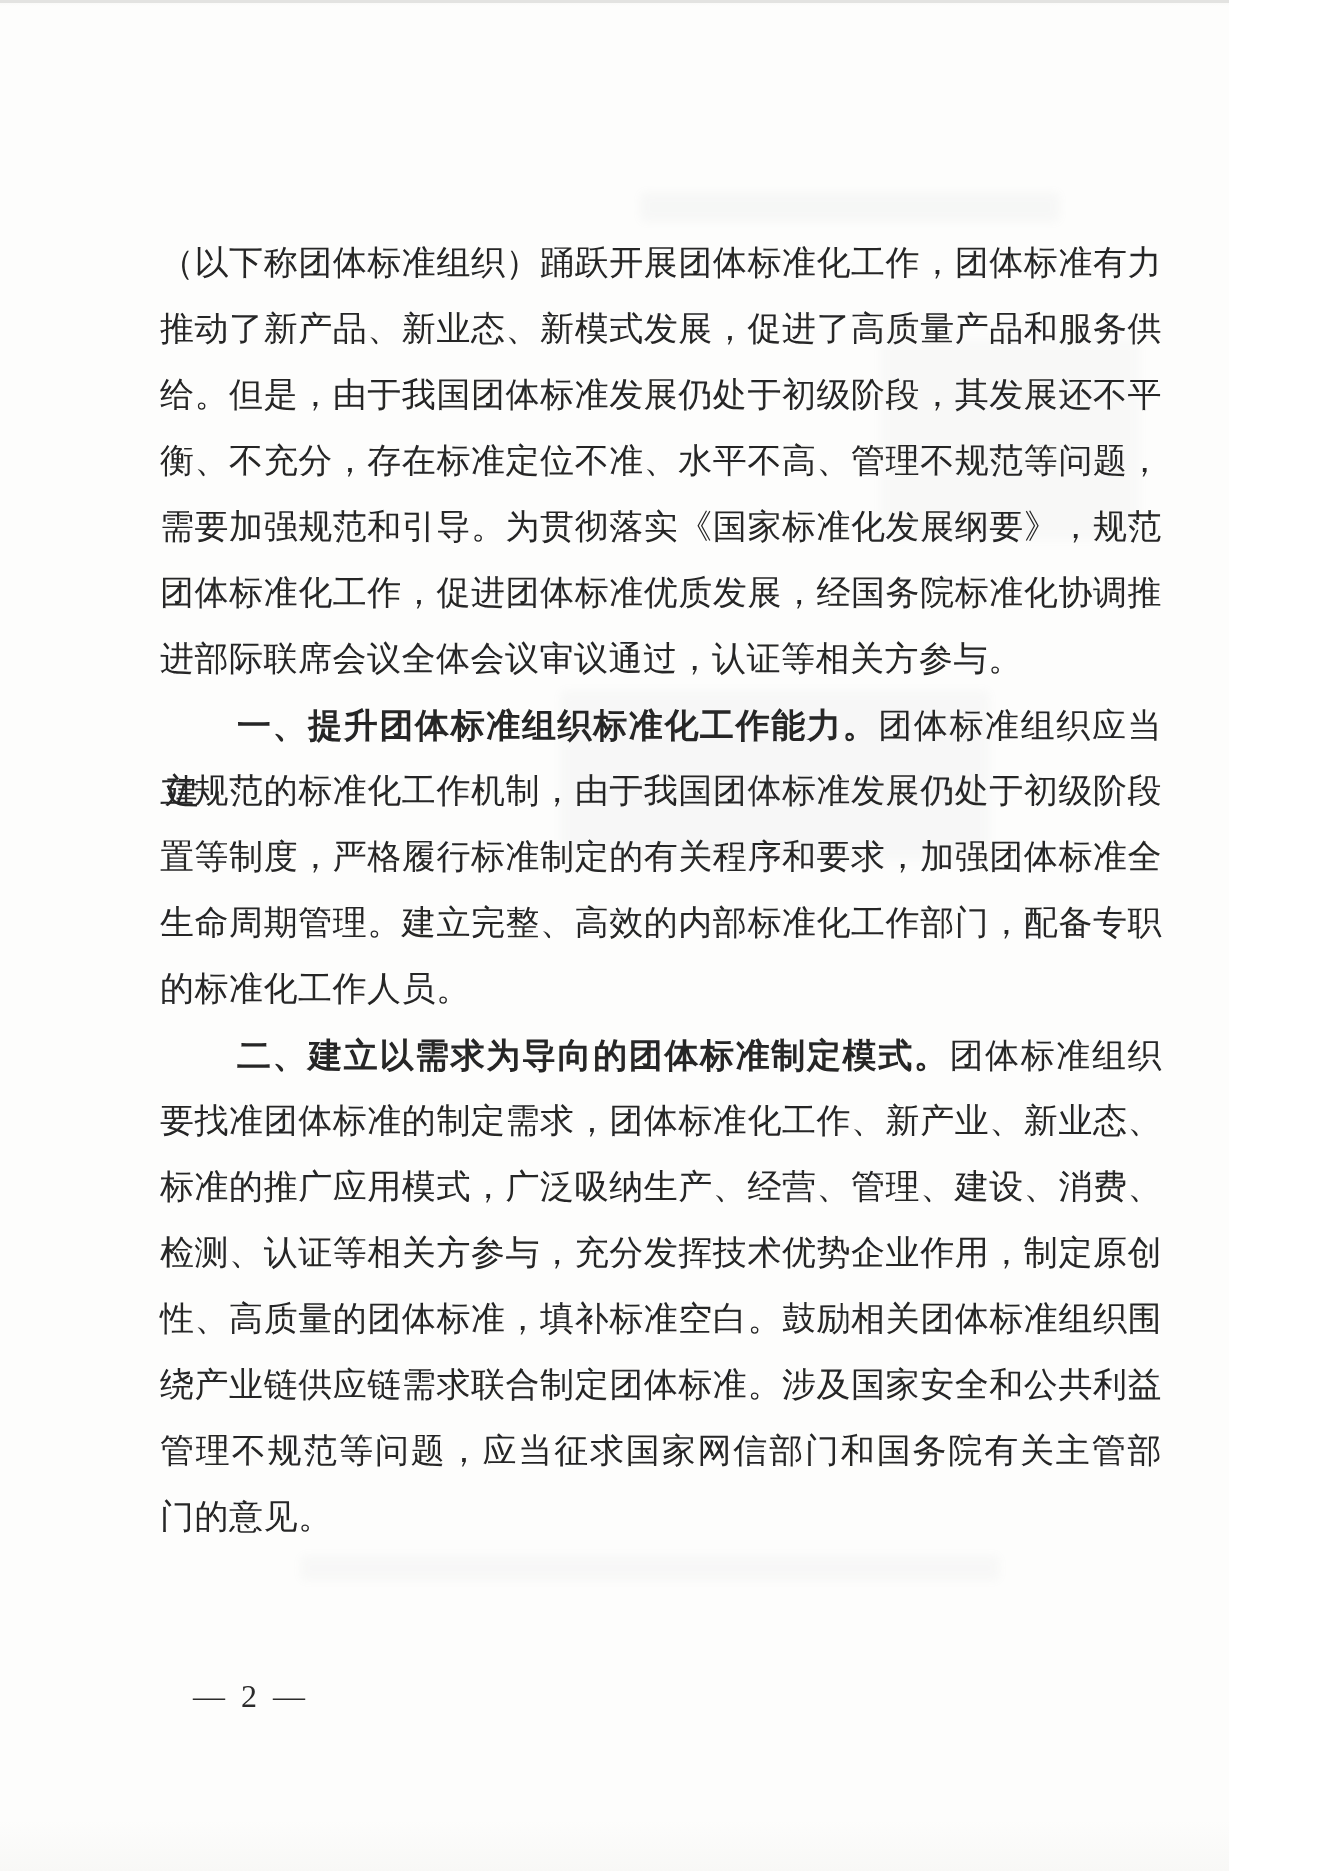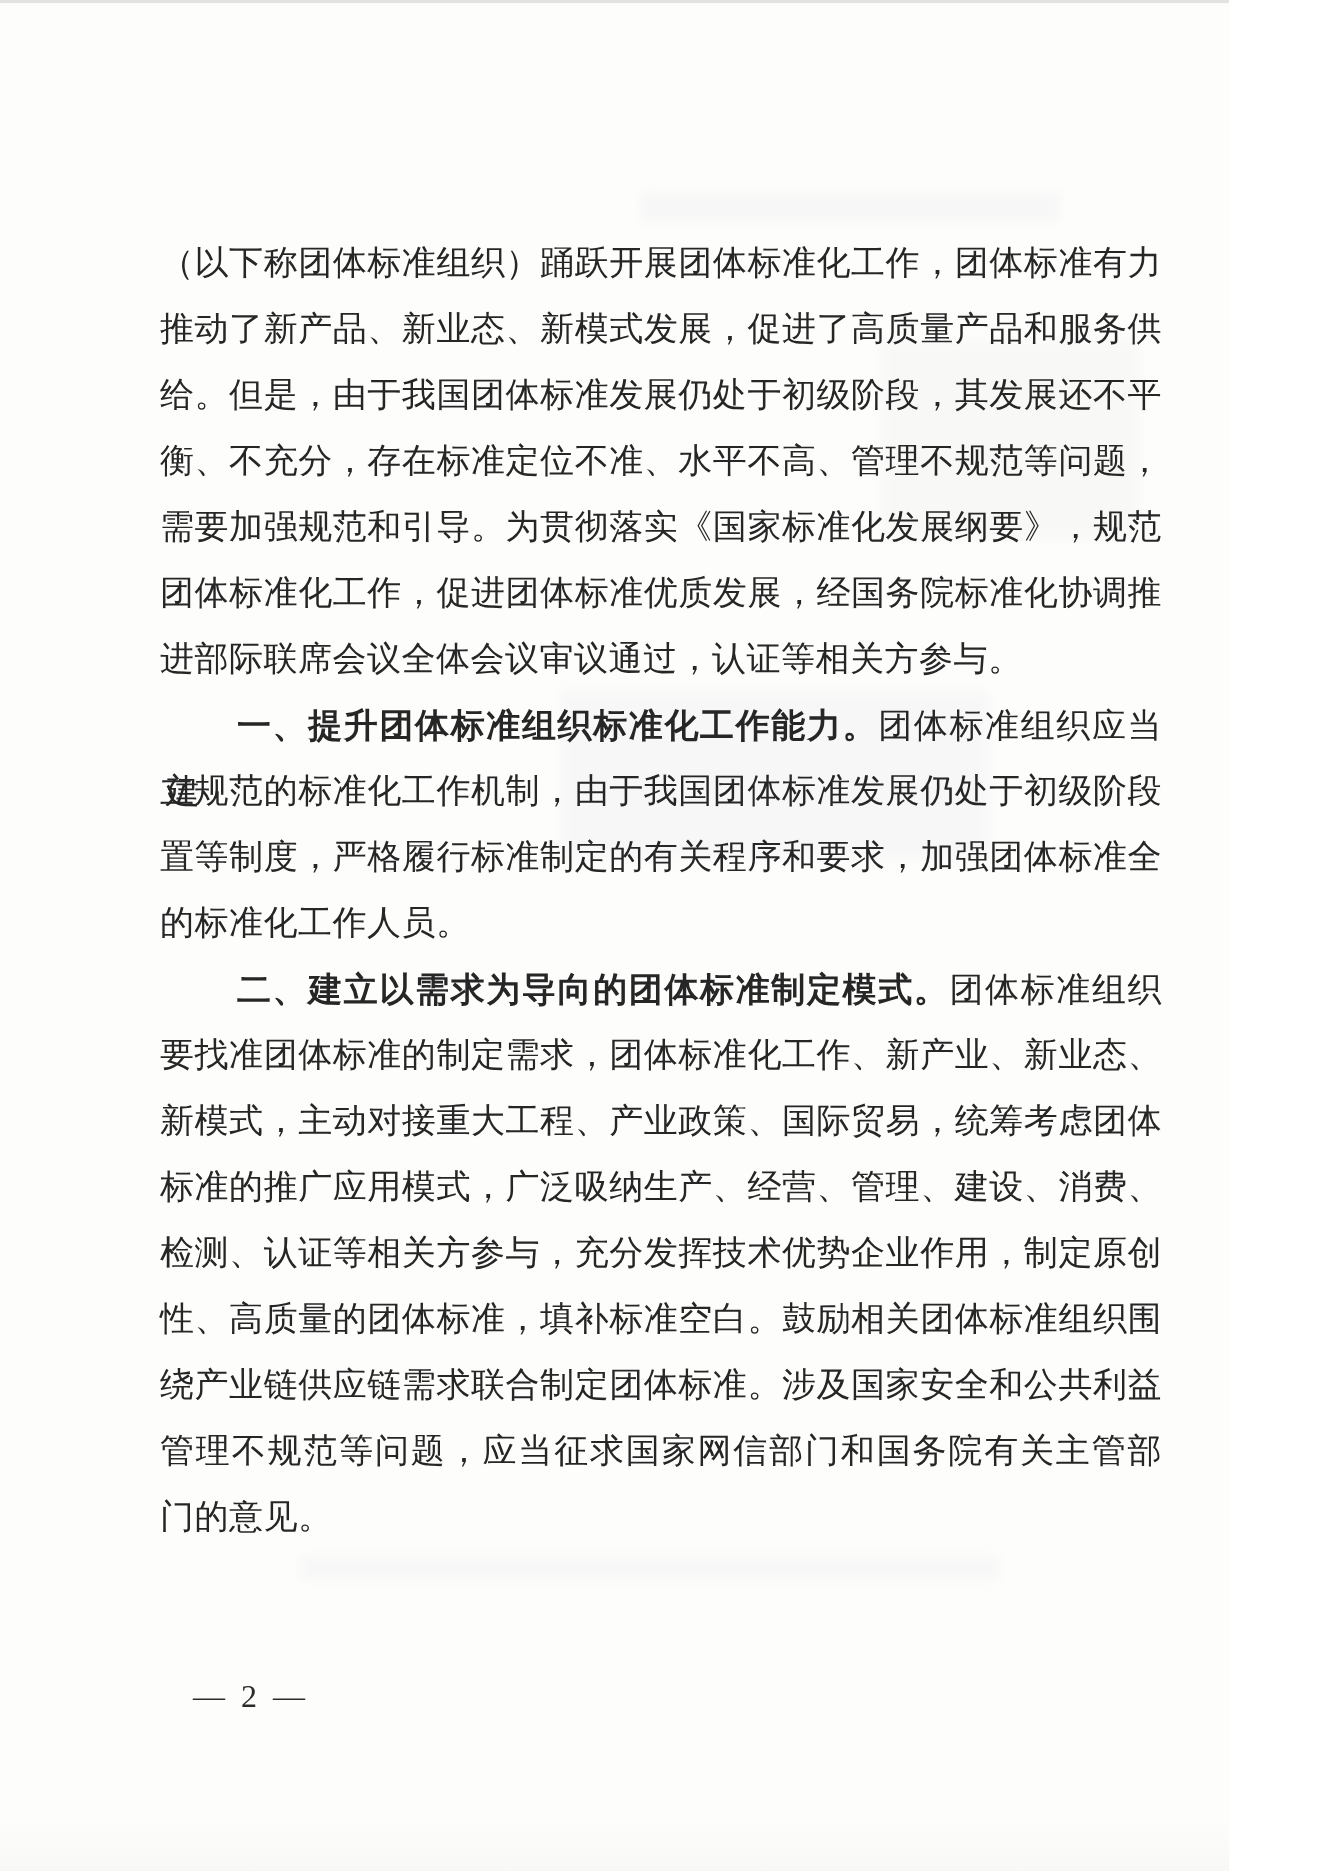--- a/index.html
+++ b/index.html
@@ -80,24 +80,24 @@
       <div class="line fill">（以下称团体标准组织）踊跃开展团体标准化工作，团体标准有力</div>
       <div class="line fill">推动了新产品、新业态、新模式发展，促进了高质量产品和服务供</div>
       <div class="line fill">给。但是，由于我国团体标准发展仍处于初级阶段，其发展还不平</div>
       <div class="line fill">衡、不充分，存在标准定位不准、水平不高、管理不规范等问题，</div>
       <div class="line fill">需要加强规范和引导。为贯彻落实《国家标准化发展纲要》，规范</div>
       <div class="line fill">团体标准化工作，促进团体标准优质发展，经国务院标准化协调推</div>
       <div class="line">进部际联席会议全体会议审议通过，认证等相关方参与。</div>
       <div class="line indent fill"><span class="head">一、提升团体标准组织标准化工作能力。</span>团体标准组织应当建</div>
       <div class="line fill">立规范的标准化工作机制，由于我国团体标准发展仍处于初级阶段</div>
       <div class="line fill">置等制度，严格履行标准制定的有关程序和要求，加强团体标准全</div>
+      <div class="line fill">生命周期管理。建立完整、高效的内部标准化工作部门，配备专职</div>
       <div class="line">的标准化工作人员。</div>
       <div class="line indent fill"><span class="head">二、建立以需求为导向的团体标准制定模式。</span>团体标准组织</div>
       <div class="line fill">要找准团体标准的制定需求，团体标准化工作、新产业、新业态、</div>
-      <div class="line fill">新模式，主动对接重大工程、产业政策、国际贸易，统筹考虑团体</div>
       <div class="line fill">标准的推广应用模式，广泛吸纳生产、经营、管理、建设、消费、</div>
       <div class="line fill">检测、认证等相关方参与，充分发挥技术优势企业作用，制定原创</div>
       <div class="line fill">性、高质量的团体标准，填补标准空白。鼓励相关团体标准组织围</div>
       <div class="line fill">绕产业链供应链需求联合制定团体标准。涉及国家安全和公共利益</div>
       <div class="line fill">管理不规范等问题，应当征求国家网信部门和国务院有关主管部</div>
       <div class="line">门的意见。</div>
     </div>
 
   <div class="page-number">— 2 —</div>
 </div>

